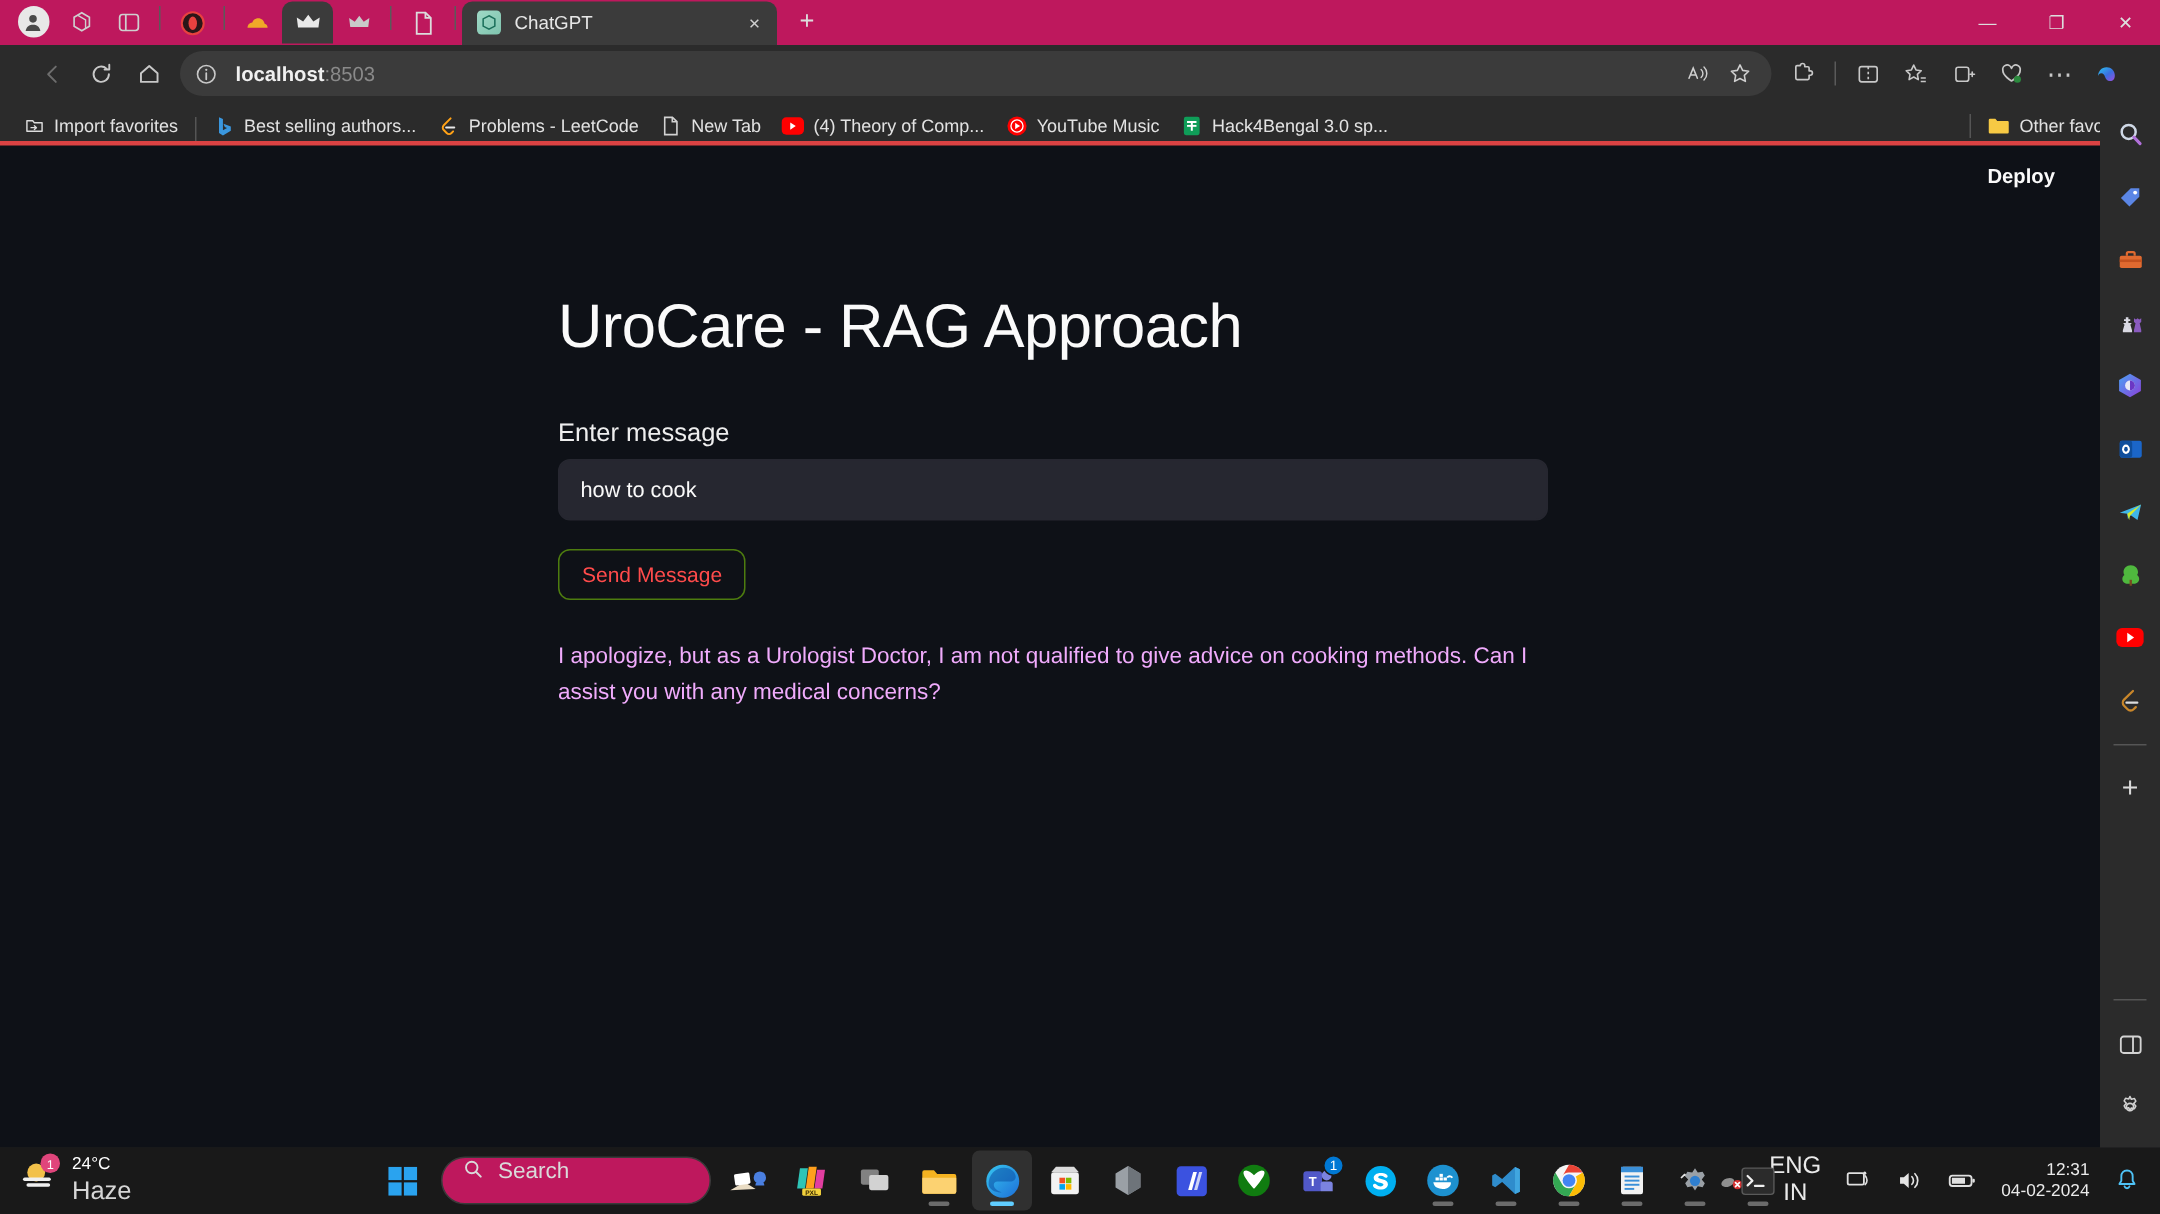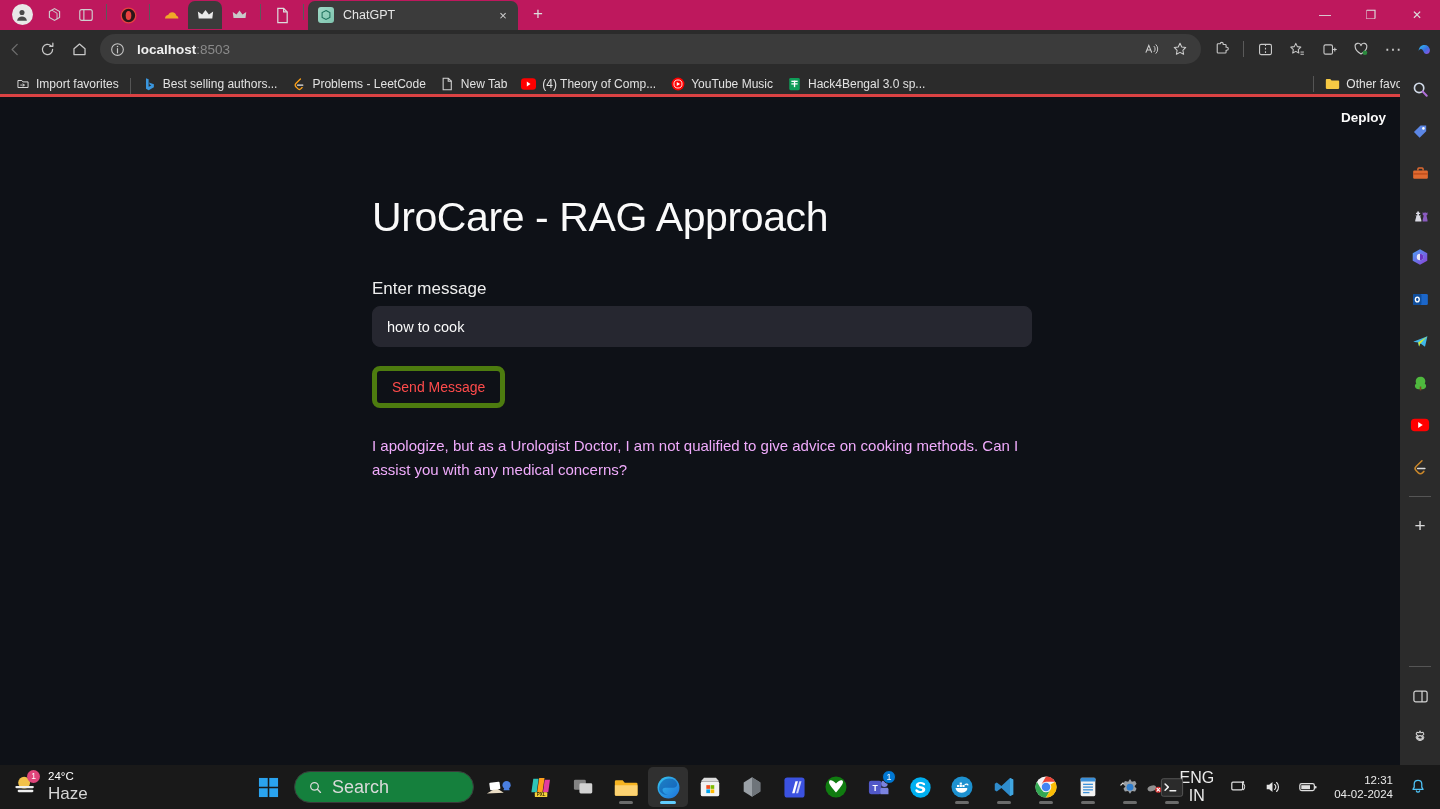--- a/index.html
+++ b/index.html
@@ -88,21 +88,21 @@
   .wincontrols div {
     width: 46px; height: 30px;
     display:flex;align-items:center;justify-content:center;
     color:#ddd; font-size: 12px; cursor:pointer;
   }
 
   
   .navbar {
     height: 38px;
     display: flex; align-items: center;
-    padding: 0 0;
+    padding: 0 20px;
     background: #2b2b2b;
     gap: 2px;
   }
   .navbtn {
     width: 30px; height: 30px; border-radius: 5px;
     display:flex;align-items:center;justify-content:center;
     color:#c8c8c8; cursor:pointer; flex:none;
   }
   .navbtn.disabled { color:#6d6d6d; }
   .omnibox {
@@ -152,21 +152,21 @@
     background: #0e1117;
     overflow: hidden;
   }
   .st-topbar-line {
     position:absolute; top:0; left:0; right:0; height:3px;
     background: linear-gradient(90deg,#ff4b4b 0%, #ff4b4b 100%);
     opacity: .85;
   }
   .st-header {
     position:absolute; top:0; right:0; height:46px;
-    display:flex; align-items:center; gap:0;
+    display:flex; align-items:center; gap:16px;
     padding-right: 14px;
     z-index: 4;
   }
   .st-deploy {
     color:#fafafa; font-size:13.5px; font-weight:600;
     padding:5px 10px; border-radius:6px; cursor:pointer;
   }
   .st-menu {
     width:30px;height:30px;border-radius:6px;
     display:flex;align-items:center;justify-content:center;
@@ -199,21 +199,21 @@
     border-radius: 8px;
     color: #fafafa;
     font-size: 14.5px;
     padding: 0 14px;
     font-family: "Liberation Sans", sans-serif;
     outline: none;
   }
   .st-btn {
     margin-top: 19px;
     background: transparent;
-    border: 5px solid #4d7c0f;
+    border: 1px solid #4d7c0f;
     color: #ff4b4b;
     font-size: 14px;
     font-weight: 400;
     padding: 8px 15px;
     border-radius: 8px;
     cursor: pointer;
     font-family: "Liberation Sans", sans-serif;
   }
   .st-response {
     margin-top: 26px;
@@ -260,26 +260,26 @@
     display:flex; align-items:center; gap:2px;
   }
   .tb-btn {
     width:40px;height:40px;border-radius:5px;
     display:flex;align-items:center;justify-content:center;
     cursor:pointer; position:relative;
   }
   .tb-btn.active{background:#303030;}
   .tb-search {
     height:32px; min-width:180px;
-    background:#15803d;
+    background:#be185d;
     border:1px solid #3a3a3a;
     border-radius:16px;
-    display:flex; align-items:center; gap:9px;
+    display:flex; gap:9px;
     padding: 0 16px 0 13px;
-    color:#dadada; font-size:18px;
+    color:#dadada; font-size:15px;
     cursor:text; margin: 0 4px;
   }
   .tb-open-dot {
     position:absolute; bottom:3px; left:50%; transform:translateX(-50%);
     width:14px;height:3px;border-radius:2px;background:#6b6b6b;
   }
   .tb-open-dot.on { background:#60cdff; width:16px; }
   .tb-badge {
     position:absolute; top:3px; right:2px;
     min-width:14px;height:14px;border-radius:7px;

